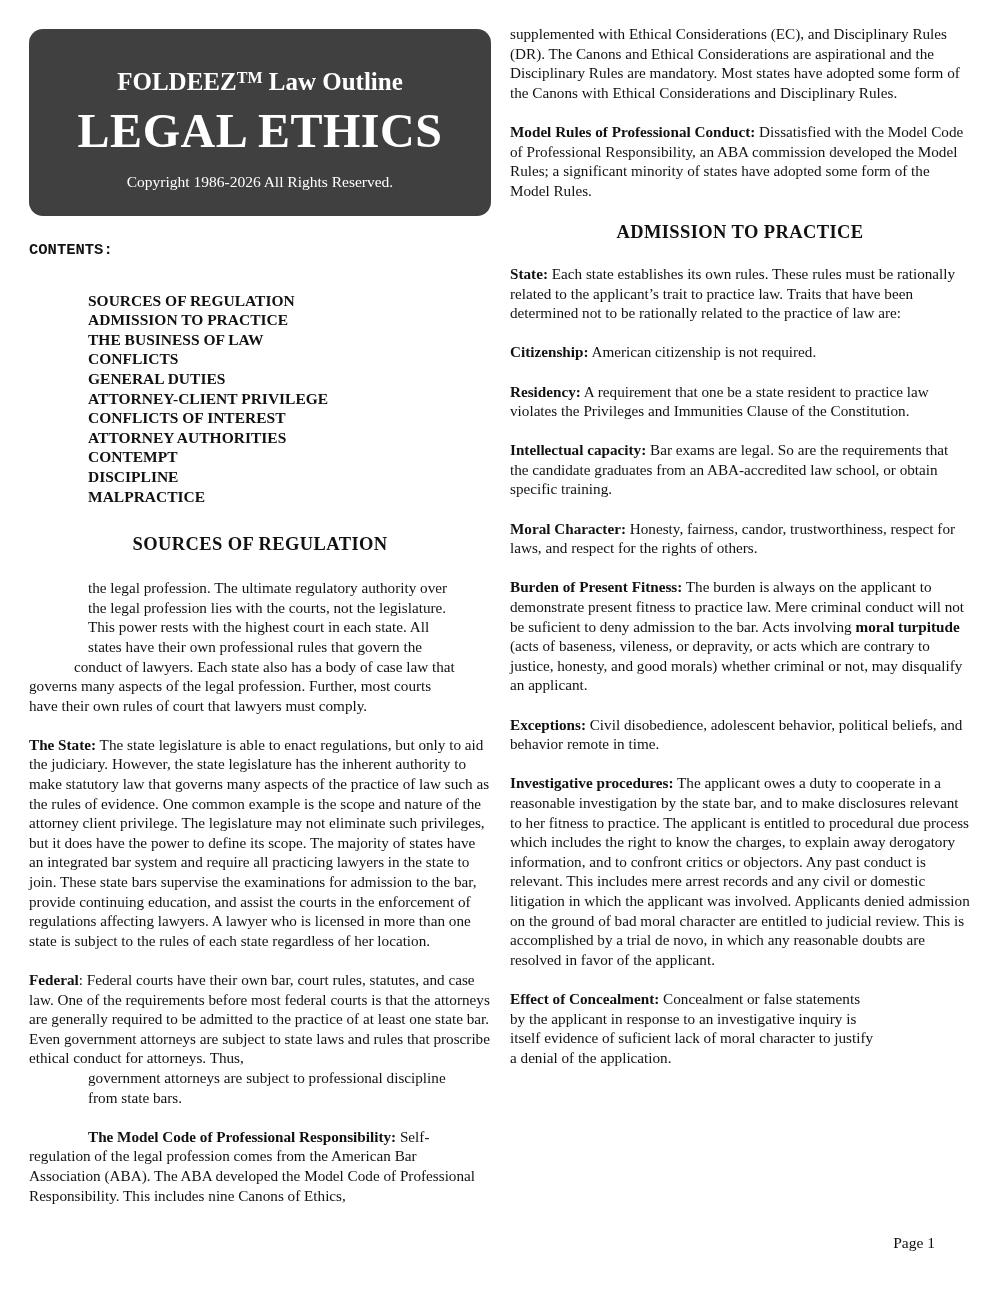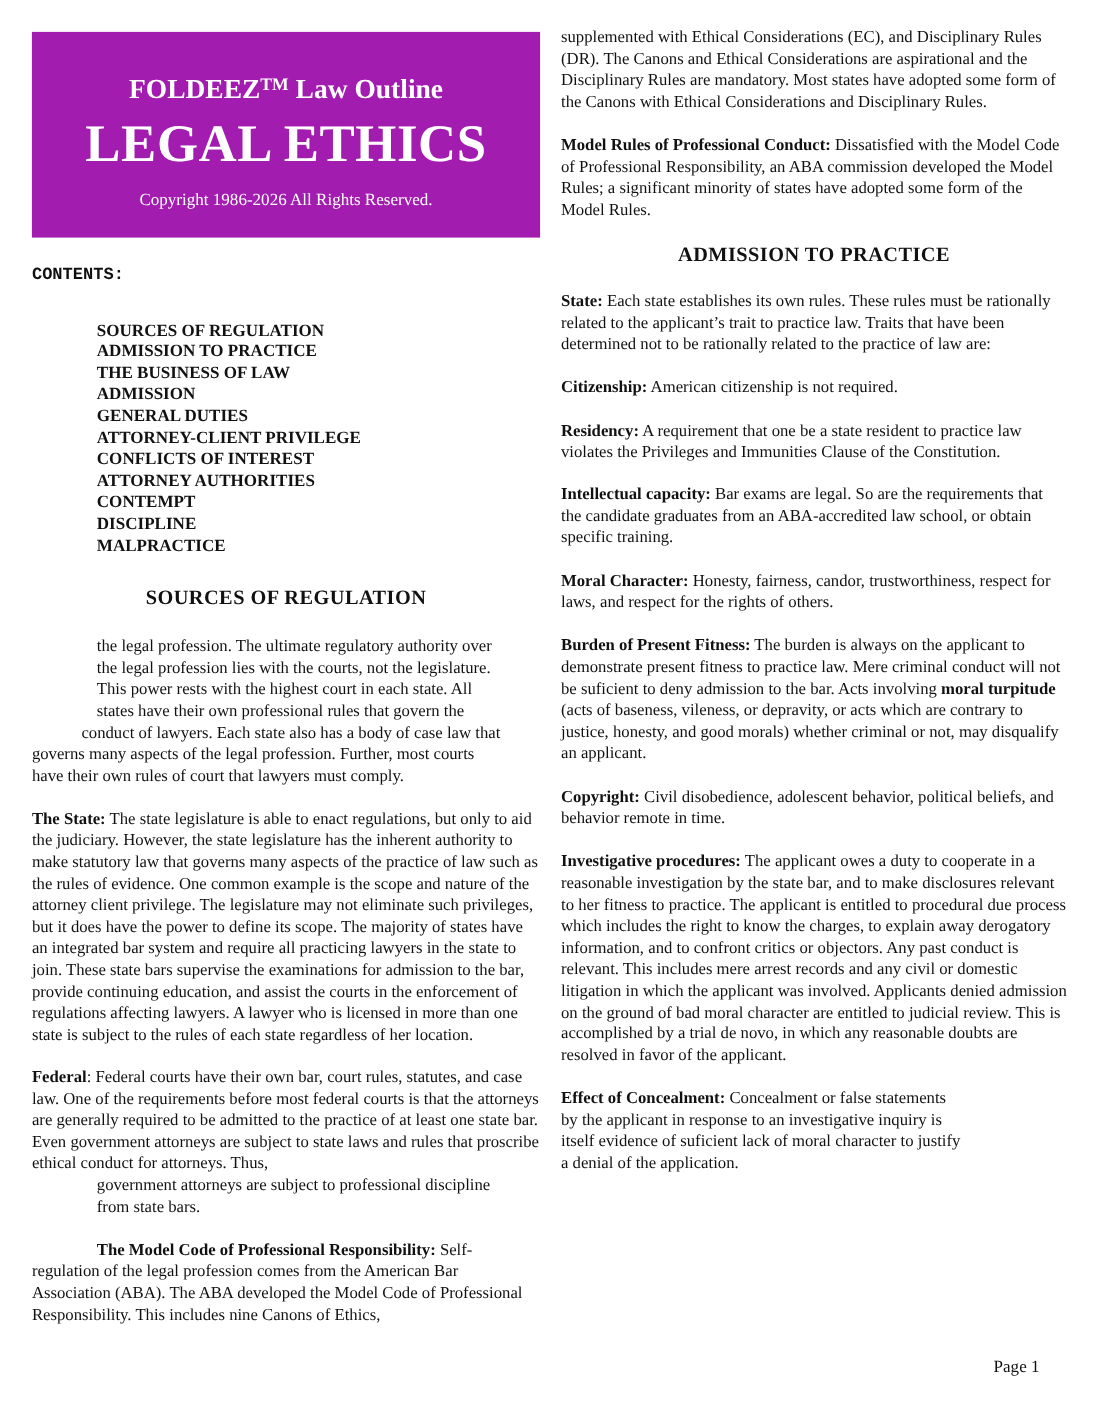--- a/index.html
+++ b/index.html
@@ -12,38 +12,38 @@
   .brand sup { font-size: 16px; vertical-align: 7px; }
   .title { position: absolute; top: 74px; left: 0; width: 100%; font-weight: bold; font-size: 48px; line-height: 56px; letter-spacing: 0.5px; }
   .copyright { position: absolute; top: 143px; left: 0; width: 100%; font-size: 15.5px; line-height: 20px; }
   .contents-label { font-weight: bold; margin-top: 25px; font-size: 15.5px; font-family: Liberation Mono, monospace; }
   .toc { list-style: none; margin: 30px 0 0 59px; padding: 0; }
   .toc li { font-weight: bold; font-size: 15.5px; line-height: 19.6px; }
   .section-heading { font-weight: bold; text-align: center; font-size: 18.5px; letter-spacing: 0.4px; line-height: 24px; }
   .p { margin: 0 0 19.6px 0; }
   .hang { padding-left: 59px; }
   .b { font-weight: bold; }
-  .page-num { position: absolute; right: 55px; top: 1233px; font-size: 15.5px; }
+  .page-num { position: absolute; right: 65px; top: 1233px; font-size: 15.5px; }
 </style>
 </head>
 <body>
 
 <div class="col-left">
-  <div class="header-box" style="background: #a21caf;">
+  <div class="header-box" style="background: #404040; border-radius: 14px;">
     <div class="brand"><span>FOLDEEZ</span><sup>TM</sup><span> Law Outline</span></div>
     <div class="title">LEGAL ETHICS</div>
     <div class="copyright">Copyright 1986-2026 All Rights Reserved.</div>
   </div>
 
   <div class="contents-label">CONTENTS:</div>
   <ul class="toc">
     <li>SOURCES OF REGULATION</li>
     <li>ADMISSION TO PRACTICE</li>
     <li>THE BUSINESS OF LAW</li>
-    <li>ADMISSION</li>
+    <li>CONFLICTS</li>
     <li>GENERAL DUTIES</li>
     <li>ATTORNEY-CLIENT PRIVILEGE</li>
     <li>CONFLICTS OF INTEREST</li>
     <li>ATTORNEY AUTHORITIES</li>
     <li>CONTEMPT</li>
     <li>DISCIPLINE</li>
     <li>MALPRACTICE</li>
   </ul>
 
   <div class="section-heading" style="margin-top:26px; margin-bottom:22px;">SOURCES OF REGULATION</div>
@@ -75,18 +75,18 @@
   <div class="section-heading" style="margin-top:2px; margin-bottom:20px;">ADMISSION TO PRACTICE</div>
 
   <div class="p"><span class="b">State:</span><span> Each state establishes its own rules. These rules must be rationally related to the applicant’s trait to practice law. Traits that have been determined not to be rationally related to the practice of law are:</span></div>
   <div class="p"><span class="b">Citizenship:</span><span> American citizenship is not required.</span></div>
   <div class="p"><span class="b">Residency:</span><span> A requirement that one be a state resident to practice law violates the Privileges and Immunities Clause of the Constitution.</span></div>
   <div class="p"><span class="b">Intellectual capacity:</span><span> Bar exams are legal. So are the requirements that the candidate graduates from an ABA-accredited law school, or obtain specific training.</span></div>
   <div class="p"><span class="b">Moral Character:</span><span> Honesty, fairness, candor, trustworthiness, respect for laws, and respect for the rights of others.</span></div>
 
   <div class="p"><span class="b">Burden of Present Fitness:</span><span> The burden is always on the applicant to demonstrate present fitness to practice law. Mere criminal conduct will not be suficient to deny admission to the bar. Acts involving </span><span class="b">moral turpitude</span><span> (acts of baseness, vileness, or depravity, or acts which are contrary to justice, honesty, and good morals) whether criminal or not, may disqualify an applicant.</span></div>
 
-  <div class="p"><span class="b">Copyright:</span><span> Civil disobedience, adolescent behavior, political beliefs, and behavior remote in time.</span></div>
+  <div class="p"><span class="b">Exceptions:</span><span> Civil disobedience, adolescent behavior, political beliefs, and behavior remote in time.</span></div>
   <div class="p"><span class="b">Investigative procedures:</span><span> The applicant owes a duty to cooperate in a reasonable investigation by the state bar, and to make disclosures relevant to her fitness to practice. The applicant is entitled to procedural due process which includes the right to know the charges, to explain away derogatory information, and to confront critics or objectors. Any past conduct is relevant. This includes mere arrest records and any civil or domestic litigation in which the applicant was involved. Applicants denied admission on the ground of bad moral character are entitled to judicial review. This is accomplished by a trial de novo, in which any reasonable doubts are resolved in favor of the applicant.</span></div>
   <div class="p" style="padding-right:95px"><span class="b">Effect of Concealment:</span><span> Concealment or false statements by the applicant in response to an investigative inquiry is itself evidence of suficient lack of moral character to justify a denial of the application.</span></div>
 </div>
 
 <div class="page-num">Page 1</div>
 
 </body></html>

